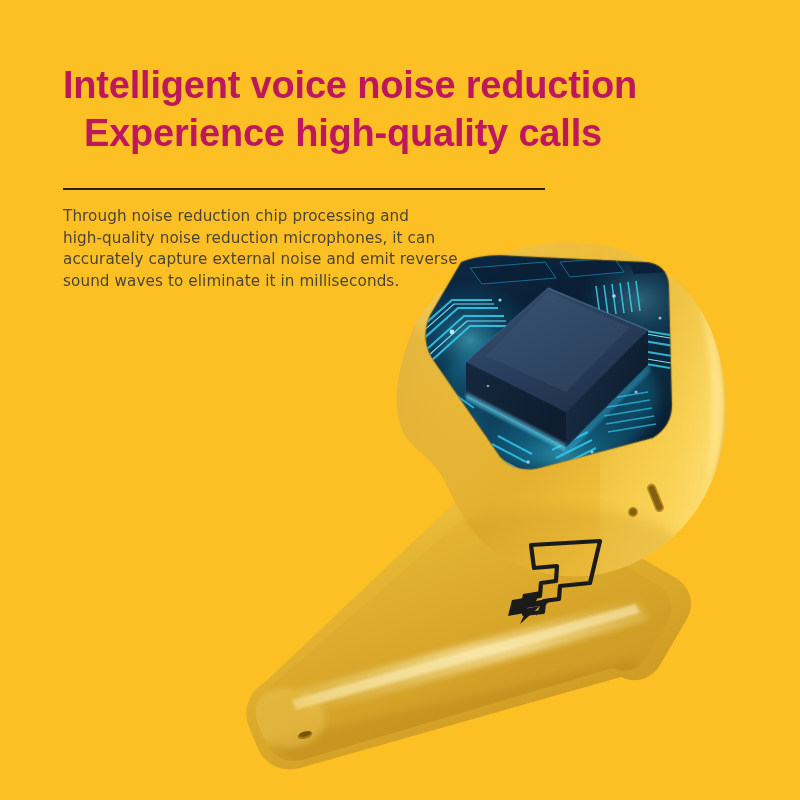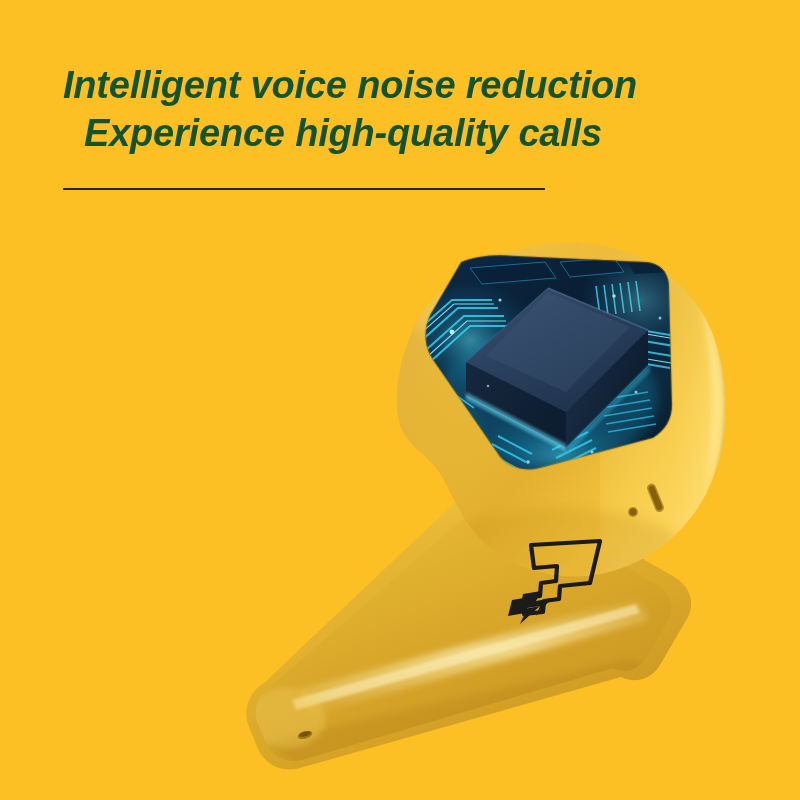--- a/index.html
+++ b/index.html
@@ -29,24 +29,23 @@
     width: 660px;
     z-index: 40;
   }
 
   .headline {
     font-family: "Liberation Sans Narrow", "Liberation Sans", sans-serif;
     font-weight: bold;
     font-size: 38px;
     line-height: 46px;
     letter-spacing: -0.2px;
-    color: #14532d;
+    color: #be185d;
     margin: 0;
     white-space: nowrap;
-    font-style: italic;
   }
   .headline-line2 { margin-top: 2px; margin-left: 21px; }
 
   .divider {
     position: absolute;
     left: 63px;
     top: 188px;
     width: 482px;
     height: 2px;
     background: #2a2118;
@@ -439,14 +438,20 @@
     </g>
   </svg>
 
   <div class="text-block">
     <div class="headline">Intelligent voice noise reduction</div>
     <div class="headline headline-line2">Experience high-quality calls</div>
   </div>
 
   <div class="divider"></div>
 
+  <div class="body-copy">
+    <p>Through noise reduction chip processing and</p>
+    <p>high-quality noise reduction microphones, it can</p>
+    <p>accurately capture external noise and emit reverse</p>
+    <p>sound waves to eliminate it in milliseconds.</p>
+  </div>
 
 </div>
 
 </body></html>

